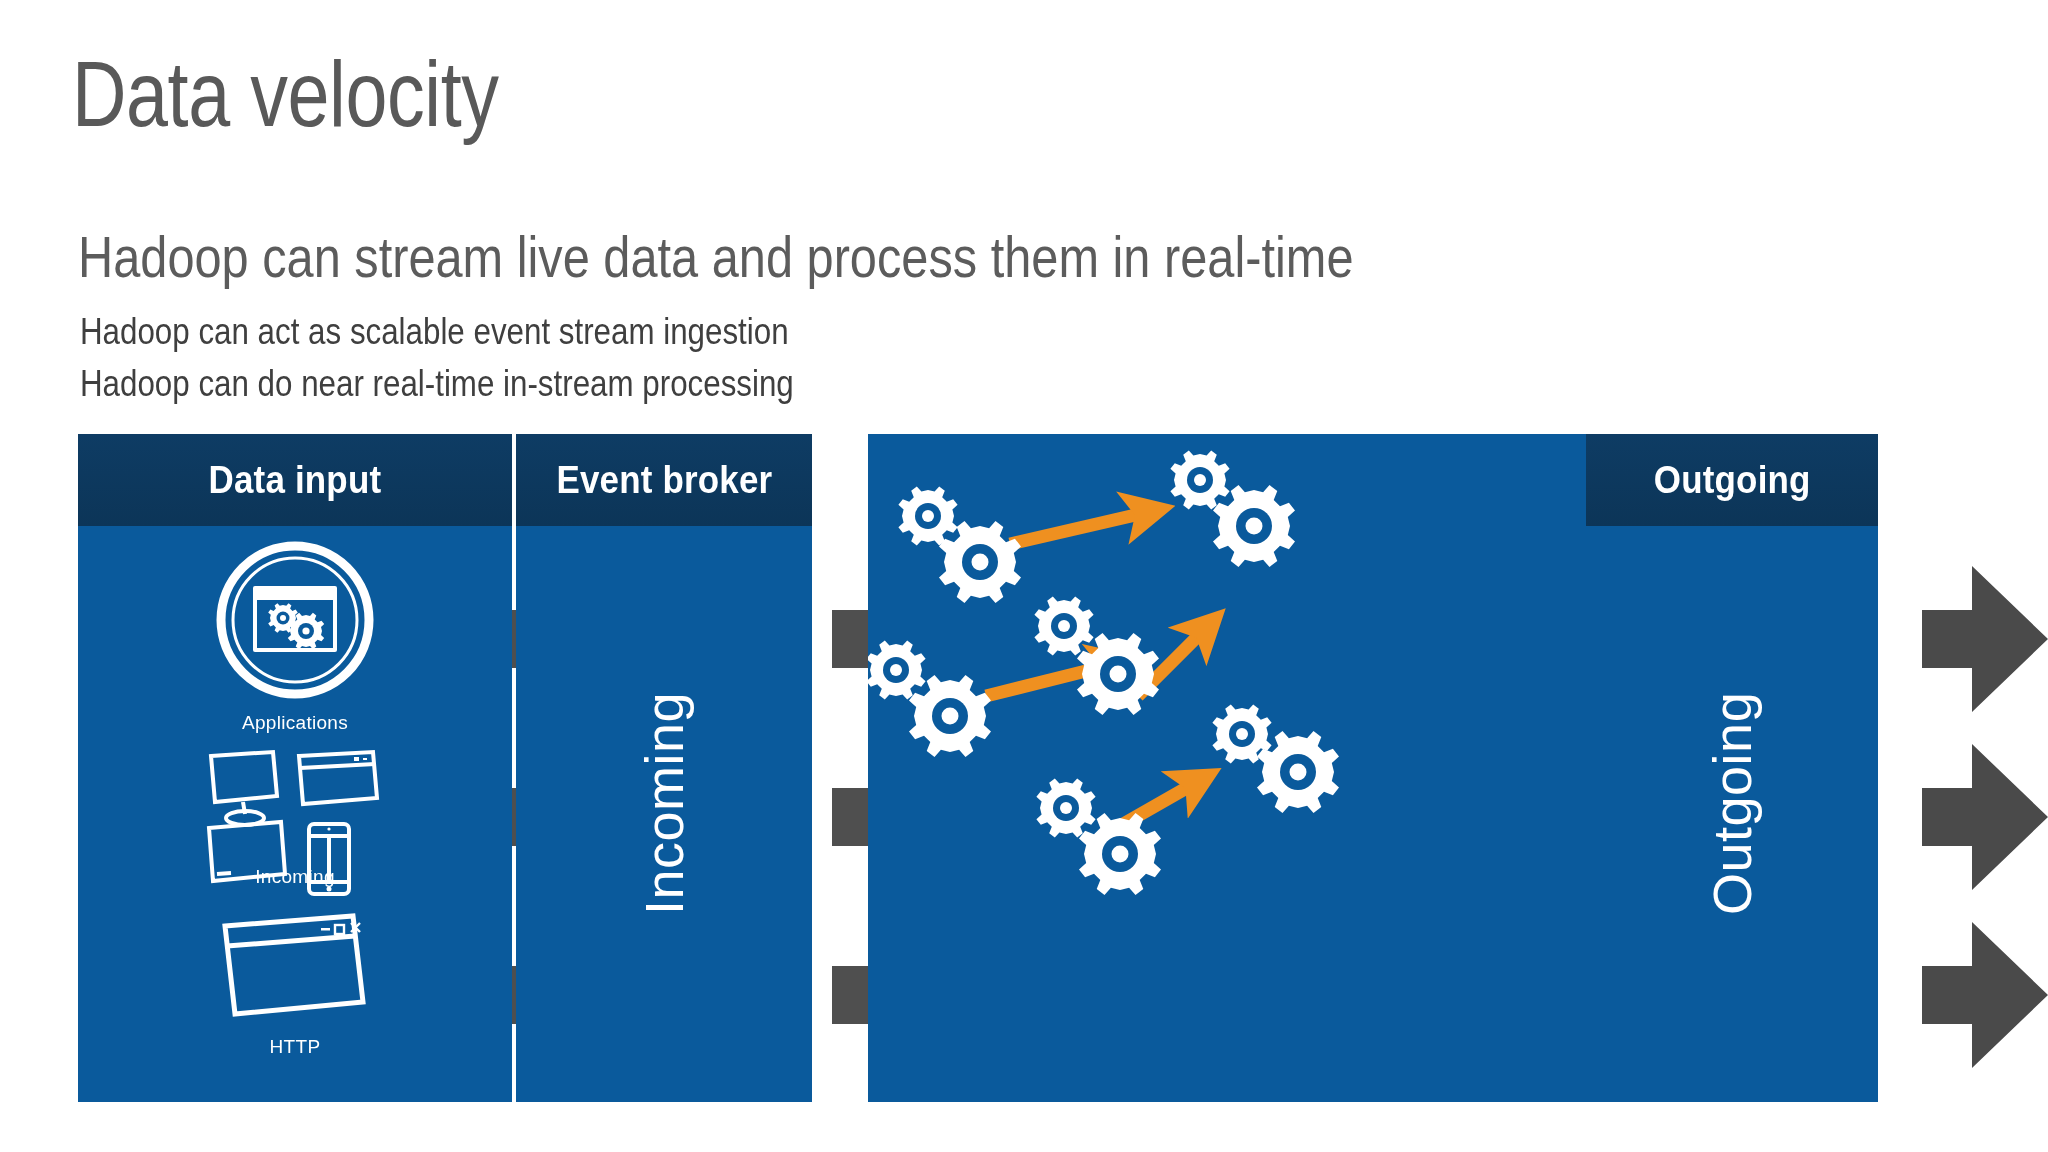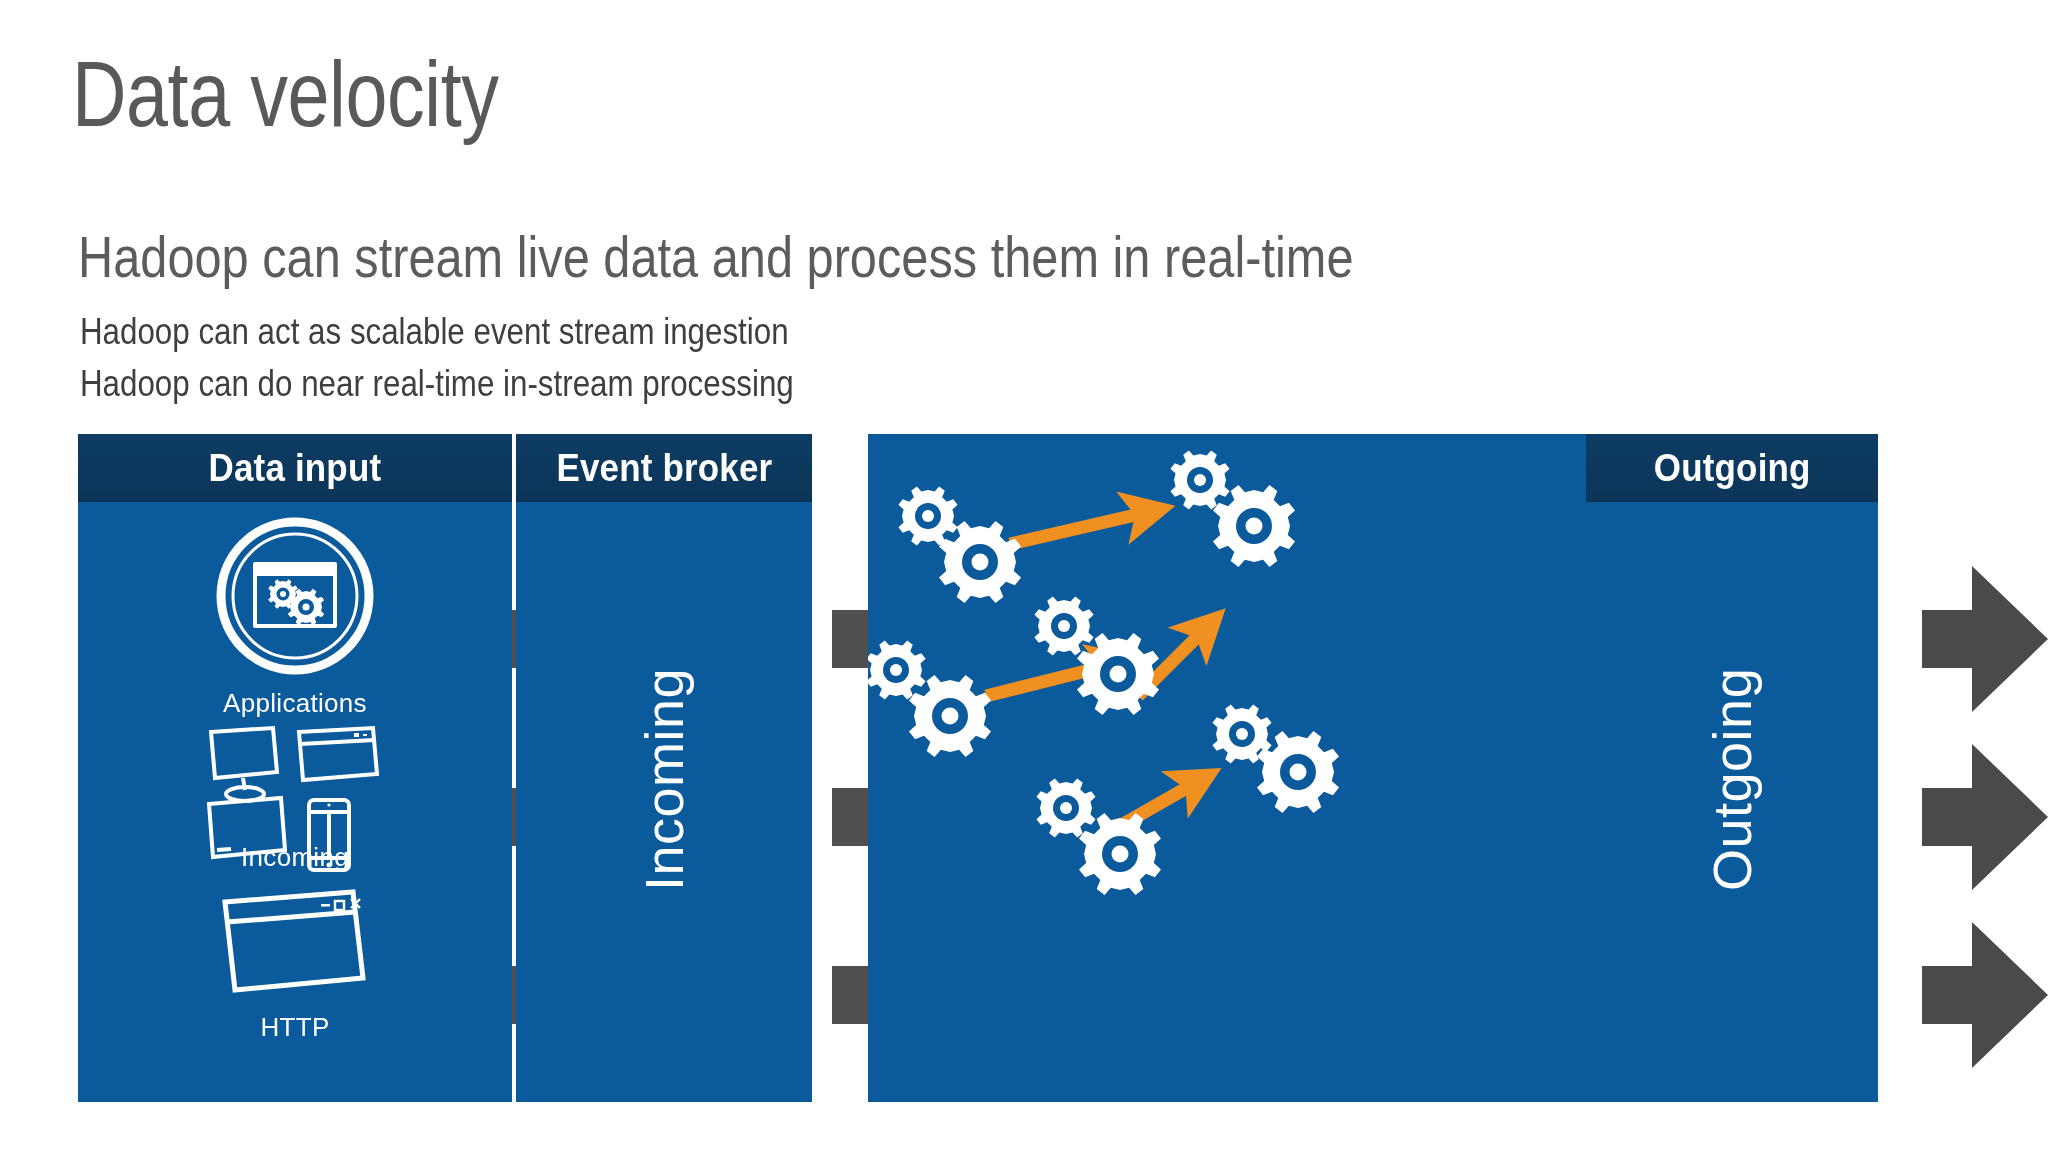--- a/index.html
+++ b/index.html
@@ -65,21 +65,21 @@
   }
 
   .panel {
     position: absolute;
     top: 434px;
     height: 668px;
     background: #0a5a9c;
     overflow: hidden;
   }
   .panel-header {
-    height: 68px;
+    height: 92px;
     background: linear-gradient(180deg, #0e3c64 0%, #0c3558 100%);
     display: flex;
     align-items: center;
     justify-content: center;
   }
   .panel-header-label {
     color: #ffffff;
     font-size: 38px;
     font-weight: bold;
     letter-spacing: 0.2px;
@@ -131,21 +131,21 @@
     transform-origin: center center;
     letter-spacing: 0.5px;
   }
 
   
   .icon-caption {
     position: absolute;
     width: 100%;
     text-align: center;
     color: #ffffff;
-    font-size: 26px;
+    font-size: 19px;
     font-weight: 400;
     letter-spacing: 0.3px;
   }
   .icon-group {
     position: absolute;
     left: 0;
     width: 100%;
     display: flex;
     justify-content: center;
   }

